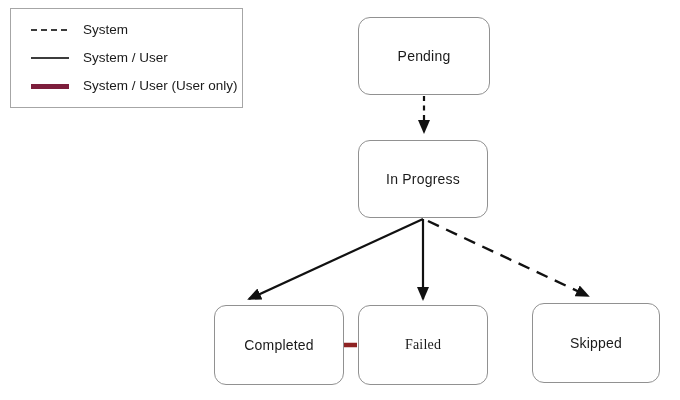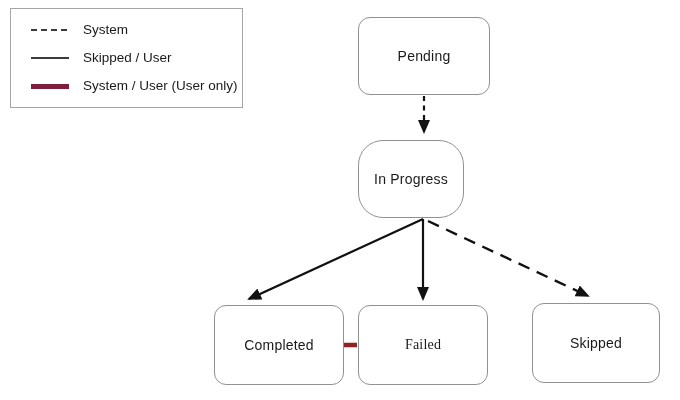--- a/index.html
+++ b/index.html
@@ -21,40 +21,40 @@
   .swatch-thick{height:5px;background:#7d1e3c;}
   .legend-label{font-size:13.5px;line-height:1;white-space:nowrap;}
   
   .node{
     position:absolute;box-sizing:border-box;background:#ffffff;
     border:1.4px solid #919191;border-radius:12px;
     display:flex;align-items:center;justify-content:center;
     font-size:14px;letter-spacing:0.2px;
   }
   #node-pending    {left:358px;top:17px; width:132px;height:78px;}
-  #node-inprogress {left:358px;top:140px;width:106px;height:78px;border-radius:25px;}
+  #node-inprogress {left:358px;top:140px;width:130px;height:78px;}
   #node-completed  {left:178px;top:305px;width:130px;height:80px;margin-left:36px;}
   #node-failed     {left:358px;top:305px;width:130px;height:80px;font-family:Liberation Serif, serif;}
   #node-skipped    {left:532px;top:303px;width:128px;height:80px;}
   
   #edges{position:absolute;left:0;top:0;width:680px;height:400px;pointer-events:none;}
 </style>
 </head>
 <body>
 
 <div id="canvas">
 
   <div class="legend">
     <div class="legend-row">
       <span class="legend-swatch swatch-dashed"></span>
       <span class="legend-label">System</span>
     </div>
     <div class="legend-row">
       <span class="legend-swatch swatch-solid" style="background: rgb(60, 60, 60);"></span>
-      <span class="legend-label">Skipped / User</span>
+      <span class="legend-label">System / User</span>
     </div>
     <div class="legend-row">
       <span class="legend-swatch swatch-thick" style="background: rgb(125, 30, 60);"></span>
       <span class="legend-label">System / User (User only)</span>
     </div>
   </div>
 
   <svg id="edges" viewBox="0 0 680 400">
     <defs>
       <marker id="ah-black" markerUnits="userSpaceOnUse" markerWidth="14" markerHeight="12" refX="12" refY="6" orient="auto">

